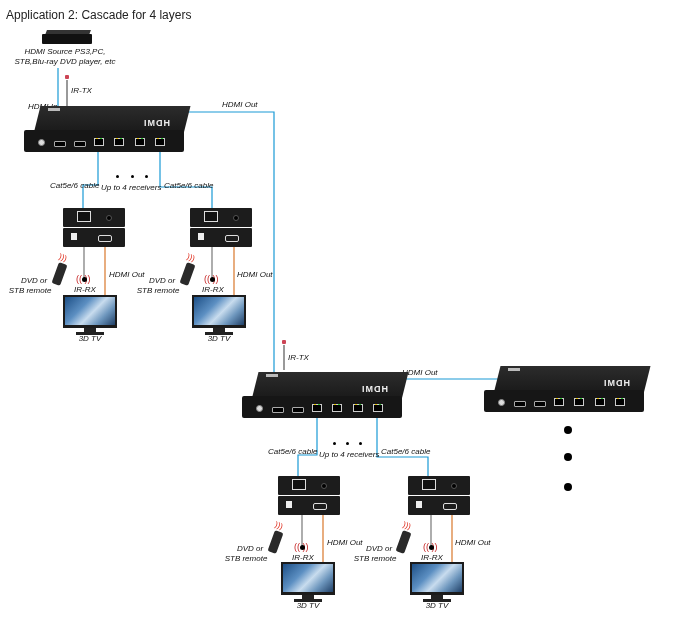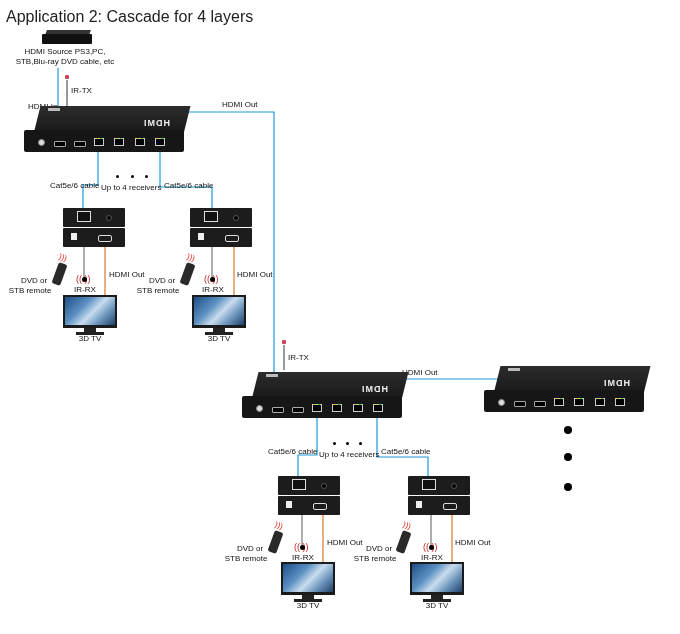--- a/index.html
+++ b/index.html
@@ -1,20 +1,20 @@
 <!DOCTYPE html>
 <html><head>
 <meta charset="utf-8">
 <style>
   html, body { margin:0; padding:0; background:#ffffff; }
   body { width:680px; height:634px; position:relative; overflow:hidden;
          font-family:"Liberation Sans", sans-serif; color:#111; }
   .abs { position:absolute; }
-  .title { left:6px; top:8px; font-size:16px; color:#222; }
-  .lbl { font-size:8px; color:#111; white-space:nowrap; line-height:10px; }
+  .title { left:6px; top:8px; font-size:12px; color:#222; }
+  .lbl { font-size:8px; color:#111; white-space:nowrap; line-height:10px;font-style:italic; }
   .lblc { text-align:center; }
   svg.wires { position:absolute; left:0; top:0; width:680px; height:634px; }
 
   
   .tx { position:absolute; width:160px; height:46px; }
   .tx .top { position:absolute; left:10px; top:0; width:150px; height:26px;
              background:linear-gradient(#2c2c2c,#1a1a1a); transform:skewX(-14deg); transform-origin:bottom left;}
   .tx .front { position:absolute; left:0; top:24px; width:160px; height:22px;
                background:#161616; border-radius:2px; }
   .tx .logo { position:absolute; right:14px; top:12px; font-size:9px; color:#eee;
@@ -90,21 +90,21 @@
   <line x1="323" y1="515" x2="323" y2="562" stroke="#d9772b" stroke-width="1.2"></line>
   <line x1="431" y1="515" x2="431" y2="548" stroke="#777" stroke-width="1.2"></line>
   <line x1="452" y1="515" x2="452" y2="562" stroke="#d9772b" stroke-width="1.2"></line>
 </svg>
 
 <div class="src">
   <div class="lid"></div>
     <div class="body"></div>
 </div>
 <div class="abs lbl lblc" style="left:10px;top:47px;width:110px;">HDMI Source PS3,PC,</div>
-<div class="abs lbl lblc" style="left:5px;top:57px;width:120px;">STB,Blu-ray DVD cable, etc</div>
+<div class="abs lbl lblc" style="left:5px;top:57px;width:120px;">STB,Blu-ray DVD player, etc</div>
 
 <div class="irtx" style="left:65px;top:75px;"></div>
 <div class="abs lbl" style="left:28px;top:102px;">HDMI In</div>
 <div class="abs lbl" style="left:71px;top:86px;">IR-TX</div>
 <div class="abs lbl" style="left:222px;top:100px;">HDMI Out</div>
 
 <div class="tx" style="left:24px;top:106px;">
   <div class="top"></div>
   <div class="tag"></div>
   <div class="front"></div>

